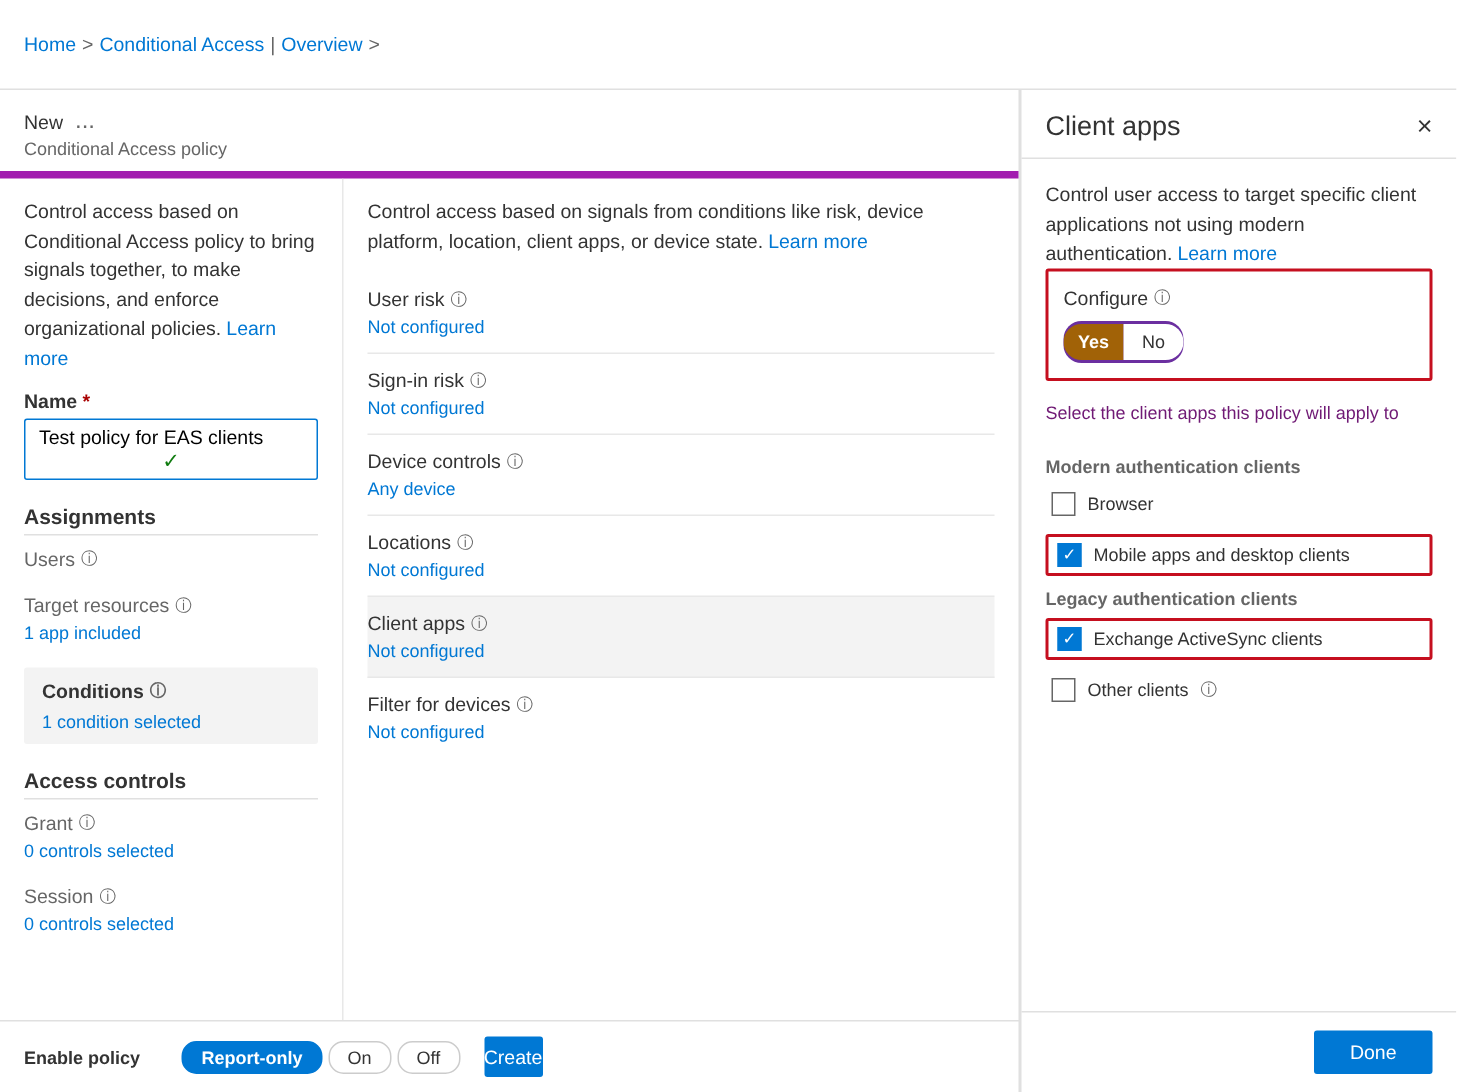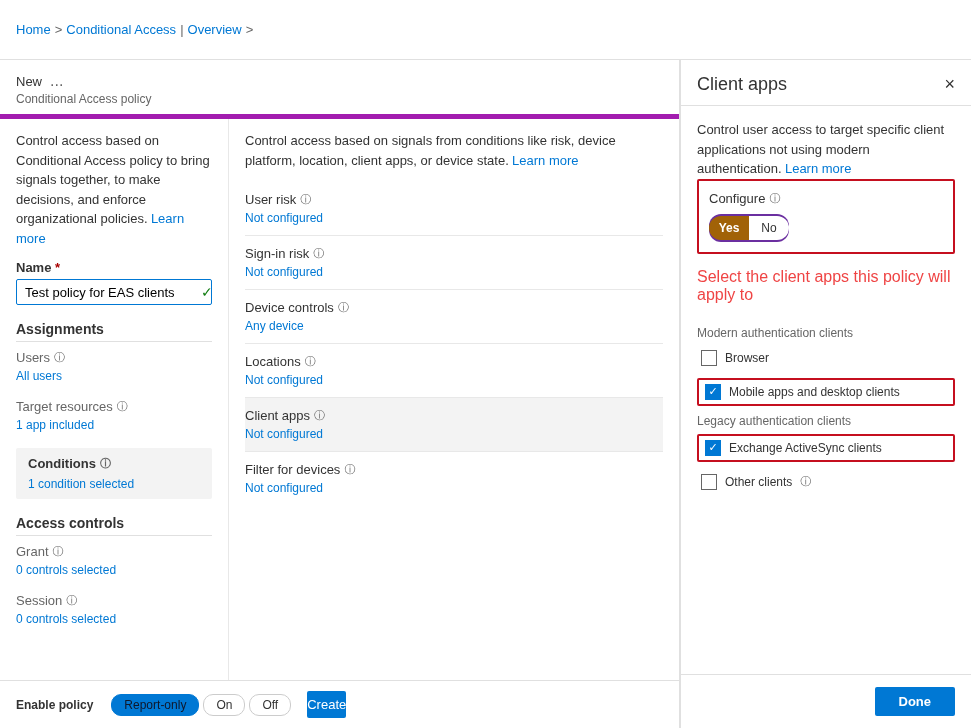--- a/index.html
+++ b/index.html
@@ -38,21 +38,21 @@
       flex: 1; padding: 12px 16px; overflow-y: auto;
     }
 
     .desc-text { font-size: 12px; color: #333; line-height: 1.5; margin-bottom: 12px; }
     .desc-text a { color: #0078d4; text-decoration: none; }
 
     .field-label { font-size: 12px; font-weight: 600; margin-bottom: 4px; }
     .field-label .required { color: #a80000; }
 
     .text-input-wrapper {
-      display: flex; align-items: center; border: 1px solid #0078d4; padding: 4px 8px; margin-bottom: 16px; border-radius: 2px;
+      display: flex; align-items: center; border: 1px solid #0078d4; padding: 4px 8px; margin-bottom: 16px; border-radius: 2px; flex-direction: column;
     }
     .text-input-wrapper input { border: none; outline: none; flex: 1; font-size: 13px; }
     .text-input-wrapper .check-icon { color: #107c10; font-size: 14px; }
 
     .section-title { font-size: 14px; font-weight: 600; margin-bottom: 8px; border-bottom: 1px solid #e0e0e0; padding-bottom: 4px; }
 
     .field-group { margin-bottom: 16px; }
     .field-group-label { font-size: 12px; color: #666; display: flex; align-items: center; gap: 4px; margin-bottom: 4px; }
     .field-value-link { color: #0078d4; font-size: 12px; cursor: pointer; }
 
@@ -69,27 +69,27 @@
     .condition-row:last-child { border-bottom: none; }
     .condition-label { font-size: 12px; color: #333; display: flex; align-items: center; gap: 4px; margin-bottom: 4px; }
     .condition-value { font-size: 12px; color: #0078d4; }
     .condition-highlighted { background: #f3f3f3; }
 
     
     .bottom-bar {
       padding: 10px 16px; border-top: 1px solid #e0e0e0; display: flex; align-items: center; gap: 16px;
       width: 680px;
     }
-    .policy-label { font-size: 12px; font-weight: 600; margin-right: 2px; }
+    .policy-label { font-size: 12px; font-weight: 600; margin-right: 12px; }
 
     .toggle-group { display: flex; align-items: center; gap: 4px; }
     .toggle-btn {
       padding: 3px 12px; border-radius: 10px; font-size: 12px; cursor: pointer; border: 1px solid #ccc; background: #fff;
     }
-    .toggle-btn.active-blue { background: #0078d4; color: #0f172a; border-color: #0078d4; }
+    .toggle-btn.active-blue { background: #0078d4; color: #ffffff; border-color: #0078d4; font-weight: bold; }
     .toggle-btn.plain { background: #fff; color: #333; }
 
     .create-btn {
       background: #0078d4; color: #fff; border: none; padding: 6px 0; border-radius: 2px; cursor: pointer; font-size: 13px;
     }
 
     
     .right-panel {
       width: 291px; display: flex; flex-direction: column; border-left: 1px solid #e0e0e0; background: #fff;
     }
@@ -114,44 +114,44 @@
     .toggle-switch {
       display: flex; align-items: center; background: #6b2fa0; border-radius: 12px; overflow: hidden; width: 80px; height: 28px;
     }
     .toggle-switch .yes-side {
       flex: 1; background: #a16207; color: #fff; text-align: center; font-size: 12px; padding: 5px 0; border-radius: 12px 0 0 12px; font-weight: 600;
     }
     .toggle-switch .no-side {
       flex: 1; background: #fff; color: #333; text-align: center; font-size: 12px; padding: 5px 0; border-radius: 0 12px 12px 0;
     }
 
-    .select-label { font-size: 16px; color: #ef4444; margin-bottom: 22px; }
-
-    .auth-section-label { font-size: 12px; color: #666; margin: 8px 0 6px; font-weight: 400; }
+    .select-label { font-size: 12px; color: #701a75; margin-bottom: 22px; }
+
+    .auth-section-label { font-size: 12px; color: #666; margin: 8px 0 6px; font-weight: 700; }
 
     .checkbox-row {
       display: flex; align-items: center; gap: 8px; margin-bottom: 8px; padding: 4px;
     }
     .checkbox-row.highlighted {
       border: 2px solid #c50f1f; border-radius: 2px; padding: 4px 6px;
     }
     .cb {
       width: 16px; height: 16px; border: 1px solid #666; display: inline-flex; align-items: center; justify-content: center;
       background: #fff; flex-shrink: 0;
     }
     .cb.checked { background: #0078d4; border-color: #0078d4; color: #fff; font-size: 11px; }
     .cb-label { font-size: 12px; color: #333; }
 
     .info-icon-sm { color: #666; font-size: 11px; cursor: pointer; }
 
     .panel-footer {
       padding: 12px 16px; border-top: 1px solid #e0e0e0; display: flex; justify-content: flex-end;
     }
     .done-btn {
-      background: #0078d4; color: #fff; border: none; padding: 7px 24px; border-radius: 2px; cursor: pointer; font-size: 13px; font-weight: bold;
+      background: #0078d4; color: #fff; border: none; padding: 7px 24px; border-radius: 2px; cursor: pointer; font-size: 13px;
     }
   </style>
 </head>
 <body>
 
 <div class="breadcrumb-bar">
   <span style="cursor:pointer">Home</span>
   <span class="sep">&gt;</span>
   <span style="cursor:pointer">Conditional Access</span>
   <span class="sep">|</span>
@@ -188,21 +188,20 @@
           </div>
         </div>
 
         <div class="section-title">Assignments</div>
 
         <div class="field-group">
           <div class="field-group-label">
             <span>Users</span>
             <span class="info-icon-sm">ⓘ</span>
           </div>
-          <div class="field-value-link">All users</div>
         </div>
 
         <div class="field-group">
           <div class="field-group-label">
             <span>Target resources</span>
             <span class="info-icon-sm">ⓘ</span>
           </div>
           <div class="field-value-link">1 app included</div>
         </div>
 

